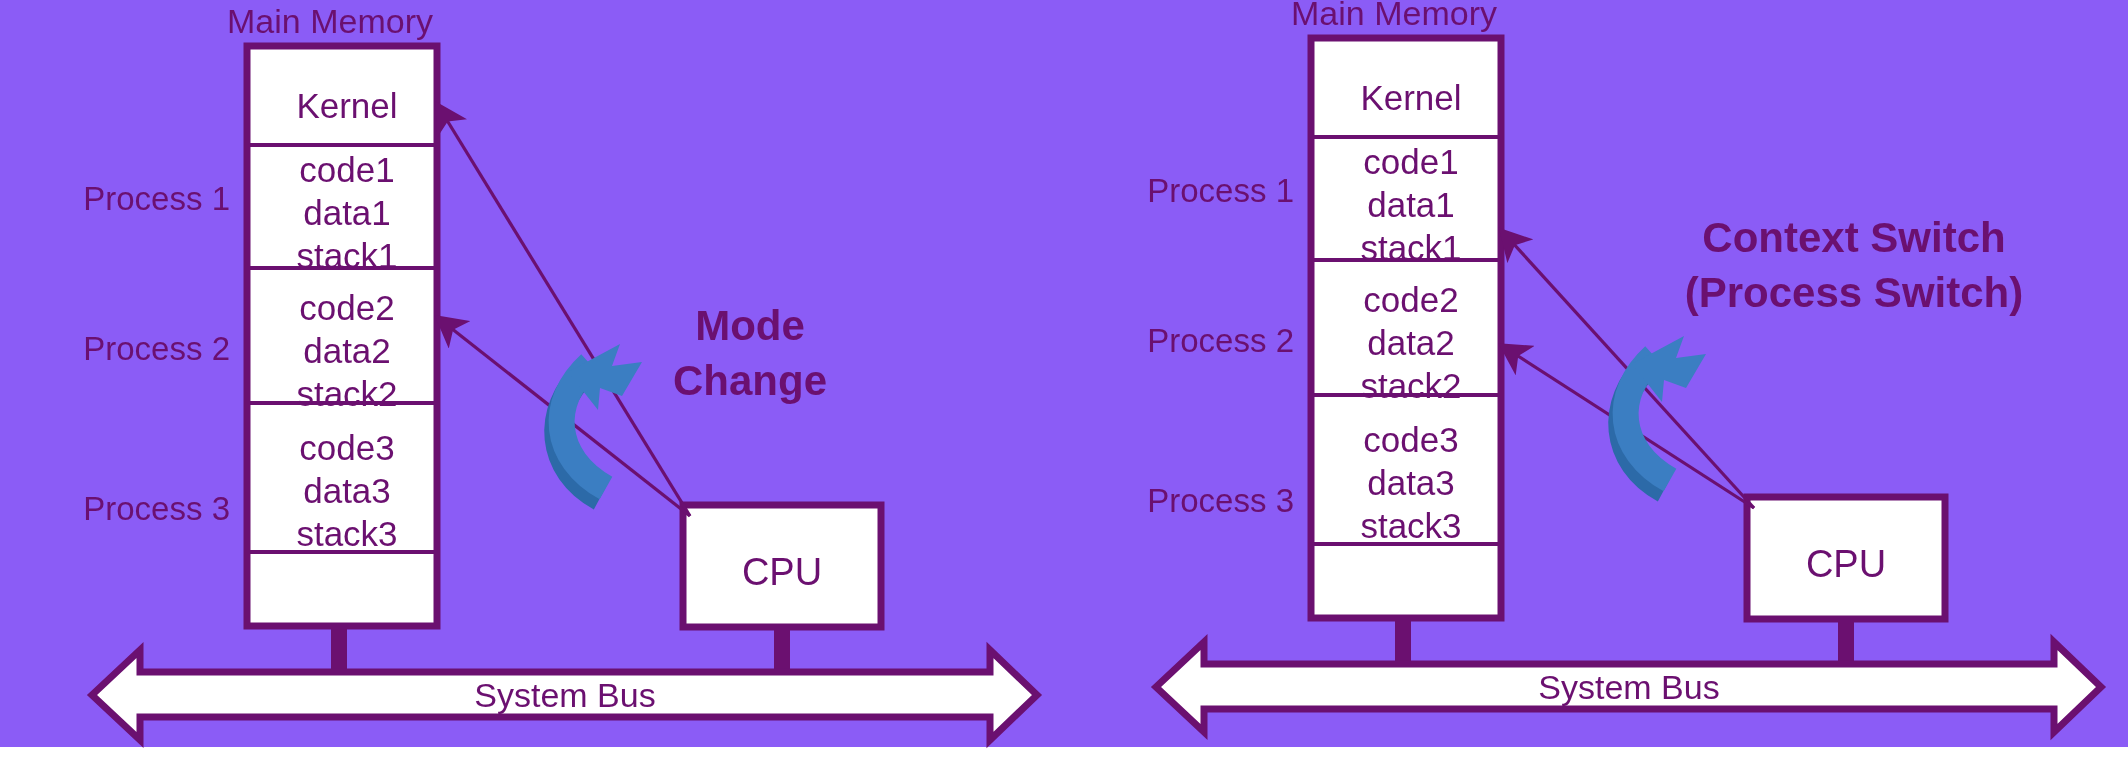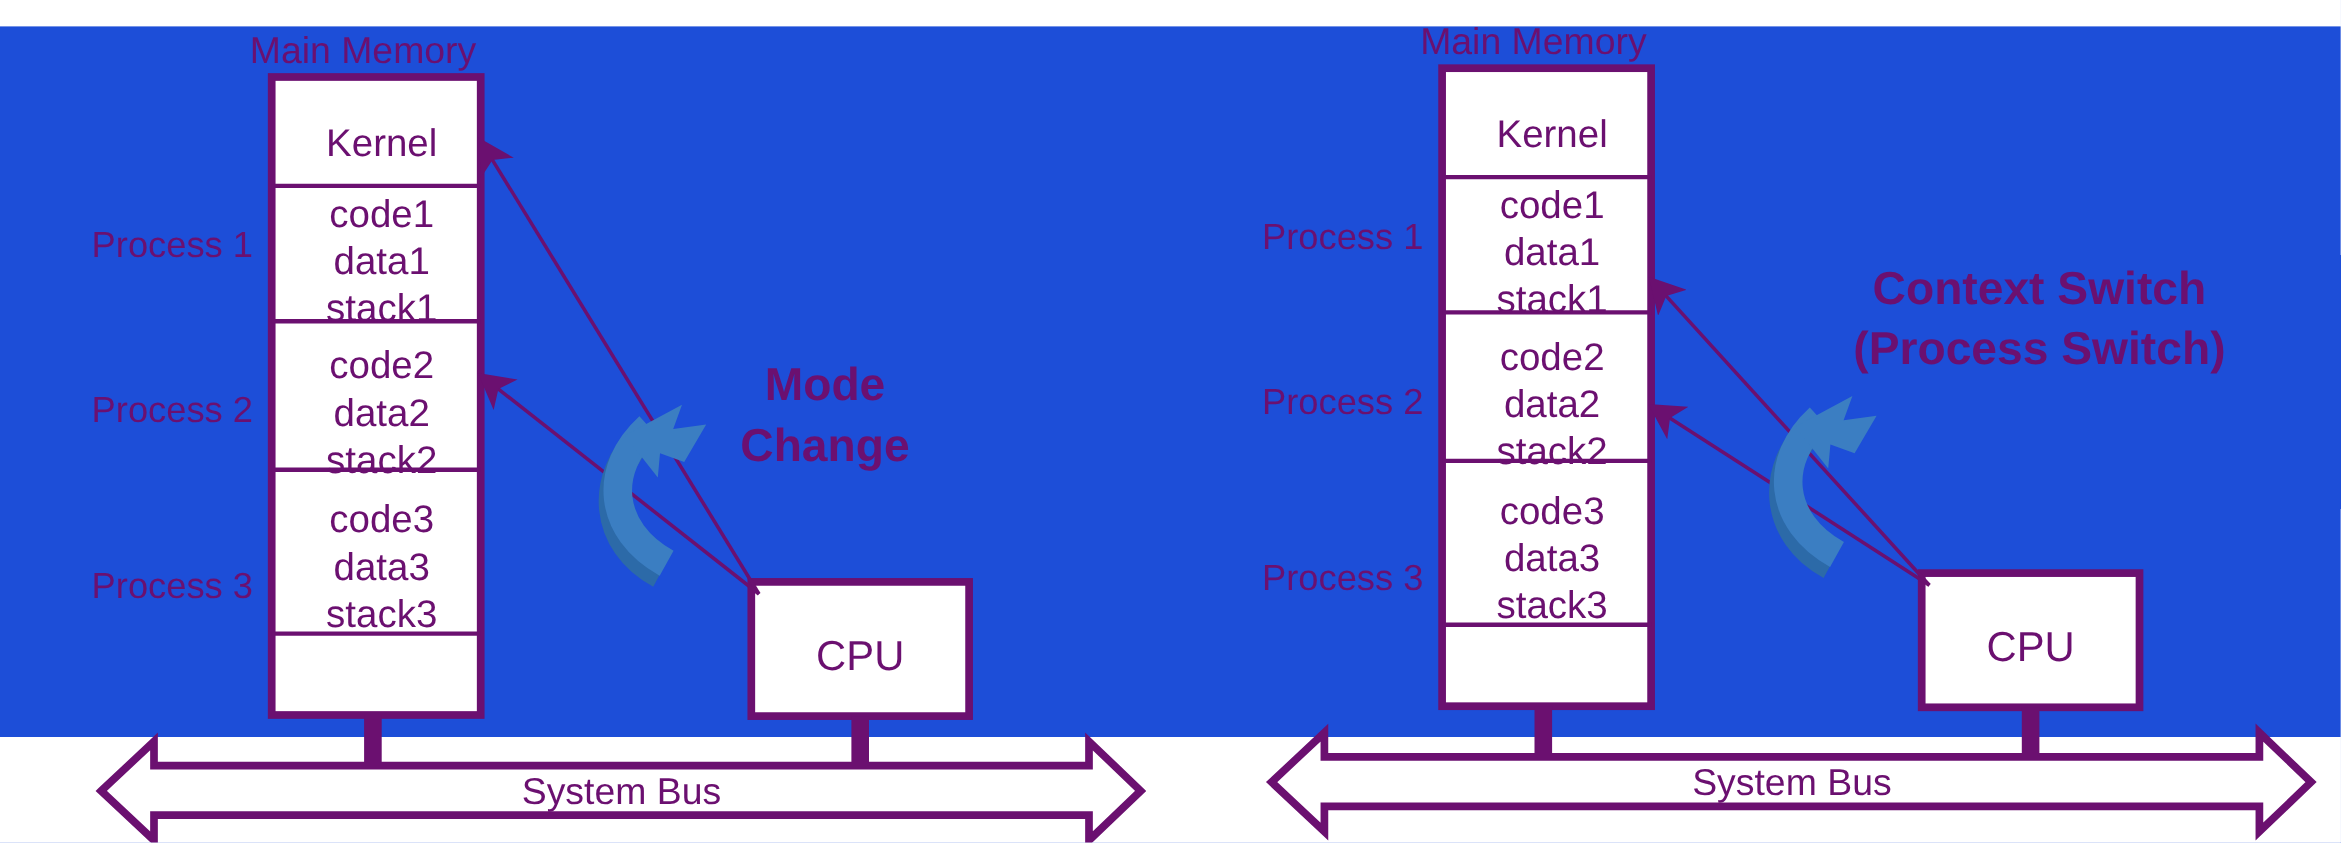--- a/index.html
+++ b/index.html
@@ -1,18 +1,18 @@
 <!DOCTYPE html>
 <html><head>
 <meta charset="utf-8">
 <style>
   html,body{margin:0;padding:0;background:#ffffff;}
   body{width:2128px;height:766px;overflow:hidden;
        font-family:"Liberation Sans",sans-serif;}
-  #stage{position:relative;width:2128px;height:646px;background:#1d4ed8;margin-top:24px;}
+  #stage{position:relative;width:2128px;height:747px;background:#8b5cf6;}
   svg.panel{position:absolute;top:0;left:0;display:block;}
   .mem-text{font-family:"Liberation Sans",sans-serif;font-size:35px;fill:#6B1070;}
   .proc-label{font-family:"Liberation Sans",sans-serif;font-size:33px;fill:#6B1070;}
   .title-text{font-family:"Liberation Sans",sans-serif;font-size:34px;fill:#6B1070;}
   .bus-text{font-family:"Liberation Sans",sans-serif;font-size:34px;fill:#6B1070;}
   .cpu-text{font-family:"Liberation Sans",sans-serif;font-size:38px;fill:#6B1070;}
   .callout{font-family:"Liberation Sans",sans-serif;font-size:42px;font-weight:bold;fill:#6B1070;}
 </style>
 </head>
 <body>

